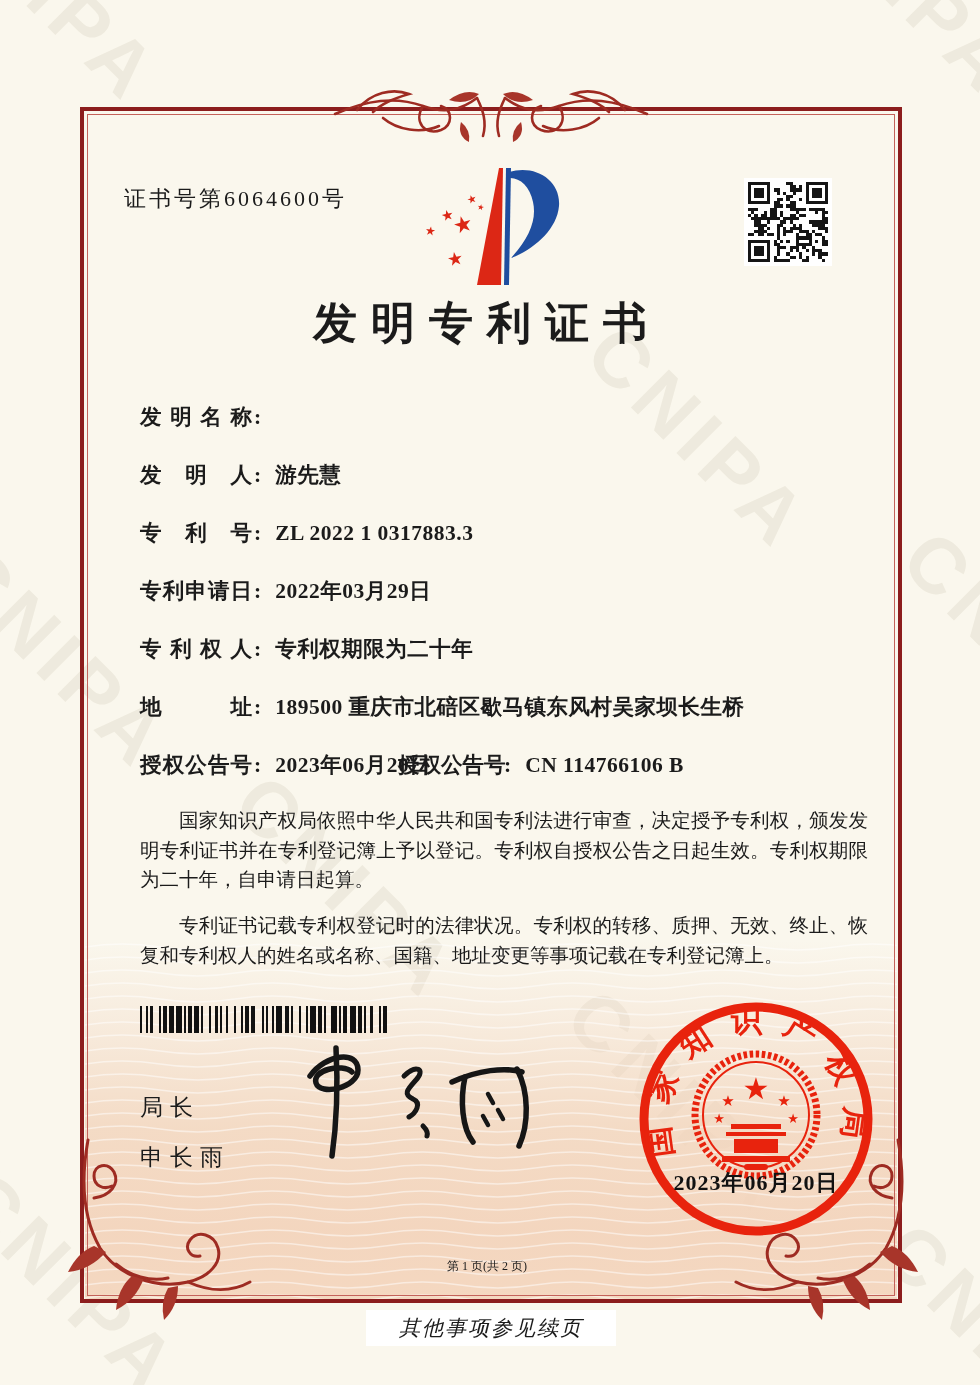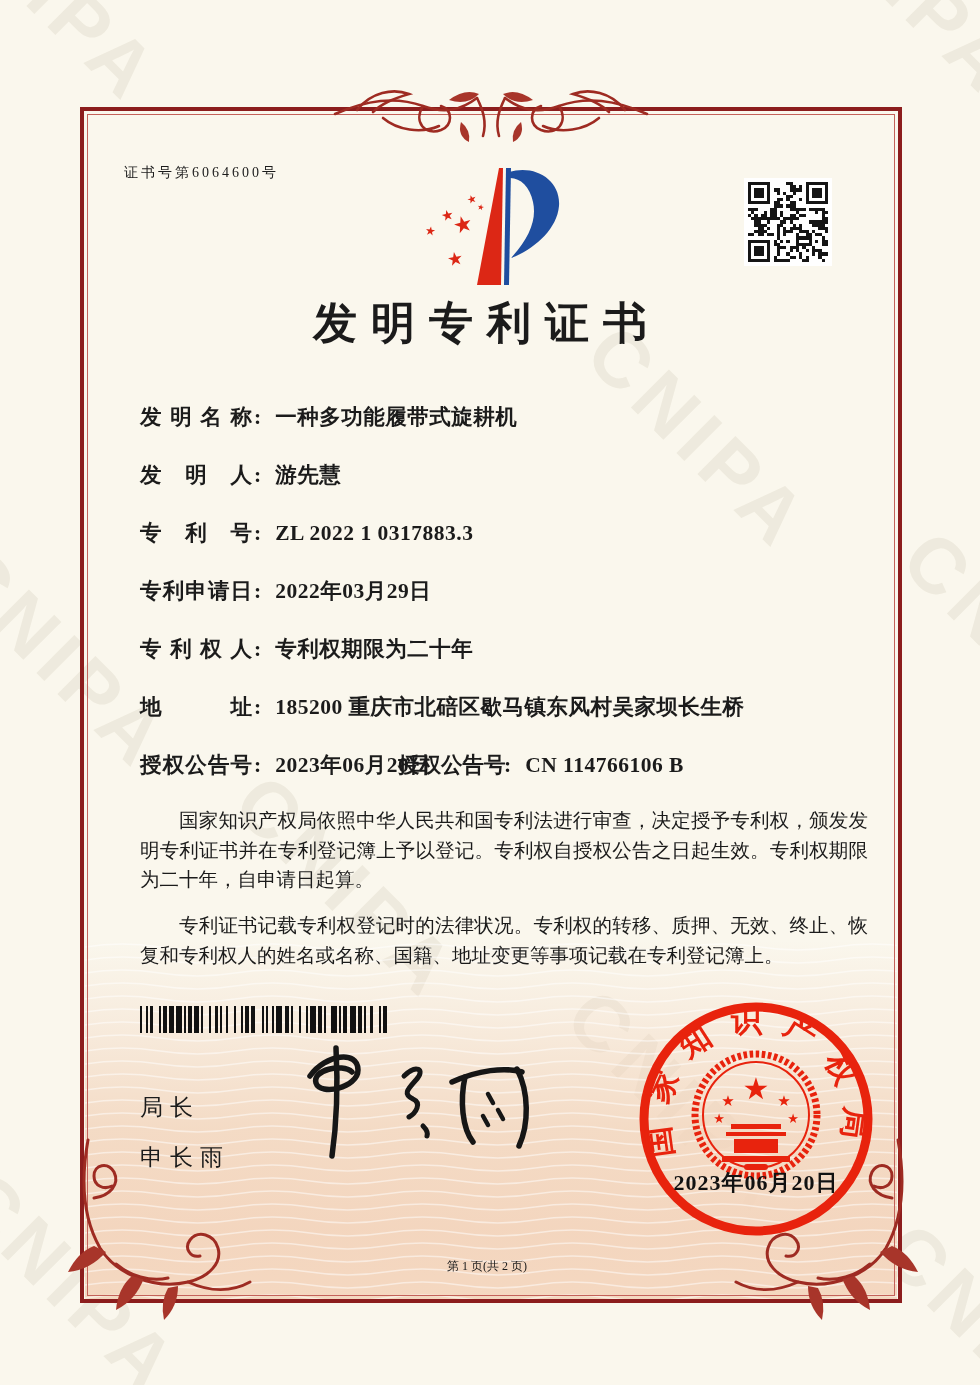--- a/index.html
+++ b/index.html
@@ -33,21 +33,21 @@
 
   
   .orn{position:absolute;z-index:3;}
   .orn-s{fill:none;stroke:var(--orn-red);stroke-width:2.6;stroke-linecap:round;}
   .orn-f{fill:#A8352A;}
   .orn-s2{fill:none;stroke:var(--orn-red);stroke-width:3;stroke-linecap:round;}
   .orn-f2{fill:#A8352A;}
   .top-orn{position:absolute;z-index:3;left:331px;top:78px;width:320px;height:72px;}
 
   
-  .cert-number{position:absolute;z-index:4;left:124px;top:164px;font-size:14px;letter-spacing:3px;}
+  .cert-number{position:absolute;z-index:4;left:124px;top:184px;font-size:22px;letter-spacing:3px;}
   .logo{position:absolute;z-index:4;left:413px;top:164px;width:170px;height:128px;}
   .logo .star{position:absolute;color:var(--logo-red);font-family:"DejaVu Sans",sans-serif;line-height:1;}
   .logo svg{position:absolute;left:58px;top:0;}
   .p-red{fill:var(--logo-red);}
   .p-blue{fill:var(--logo-blue);}
   .qr{position:absolute;z-index:4;left:744px;top:178px;width:88px;height:88px;background:#fff;padding:4px;box-sizing:border-box;}
   .qr svg{width:100%;height:100%;shape-rendering:crispEdges;}
 
   .title{position:absolute;z-index:4;left:80px;width:814px;top:294px;text-align:center;
     font-size:44px;font-weight:700;letter-spacing:14px;}
@@ -385,21 +385,20 @@
         </g>
       </svg>
   </div>
 
   <div class="title">发明专利证书</div>
 
   <div class="fields">
     <div class="row">
       <span class="flabel">发明名称</span>
         <span class="colon">:</span>
-        <span class="fvalue">一种多功能履带式旋耕机</span>
     </div>
     <div class="row">
       <span class="flabel">发明人</span>
         <span class="colon">:</span>
         <span class="fvalue">游先慧</span>
     </div>
     <div class="row">
       <span class="flabel">专利号</span>
         <span class="colon">:</span>
         <span class="fvalue">ZL 2022 1 0317883.3</span>
@@ -410,21 +409,21 @@
         <span class="fvalue">2022年03月29日</span>
     </div>
     <div class="row">
       <span class="flabel">专利权人</span>
         <span class="colon">:</span>
         <span class="fvalue">专利权期限为二十年</span>
     </div>
     <div class="row">
       <span class="flabel">地址</span>
         <span class="colon">:</span>
-        <span class="fvalue">185200 重庆市北碚区歇马镇东风村吴家坝长生桥</span>
+        <span class="fvalue">189500 重庆市北碚区歇马镇东风村吴家坝长生桥</span>
     </div>
     <div class="row">
       <span class="flabel">授权公告号</span>
         <span class="colon">:</span>
         <span class="fvalue">2023年06月20日</span>
       <span class="grant-right">
         <span class="flabel2">授权公告号</span>
           <span class="colon">:</span>
           <span class="fvalue">CN 114766106 B</span>
       </span>
@@ -551,14 +550,15 @@
       <rect class="emb" x="101" y="131" width="50" height="5"></rect>
       <rect class="emb" x="96" y="139" width="60" height="4"></rect>
       <rect class="emb" x="104" y="146" width="44" height="14"></rect>
       <rect class="emb" x="92" y="163" width="68" height="6"></rect>
       <rect class="emb" x="114" y="171" width="24" height="6" rx="3"></rect>
     </g>
     <text class="seal-date" x="126" y="197" text-anchor="middle">2023年06月20日</text>
   </svg>
 
   <div class="page-indicator">第 1 页(共 2 页)</div>
+  <div class="continuation">其他事项参见续页</div>
 
 </div>
 
 </body></html>

